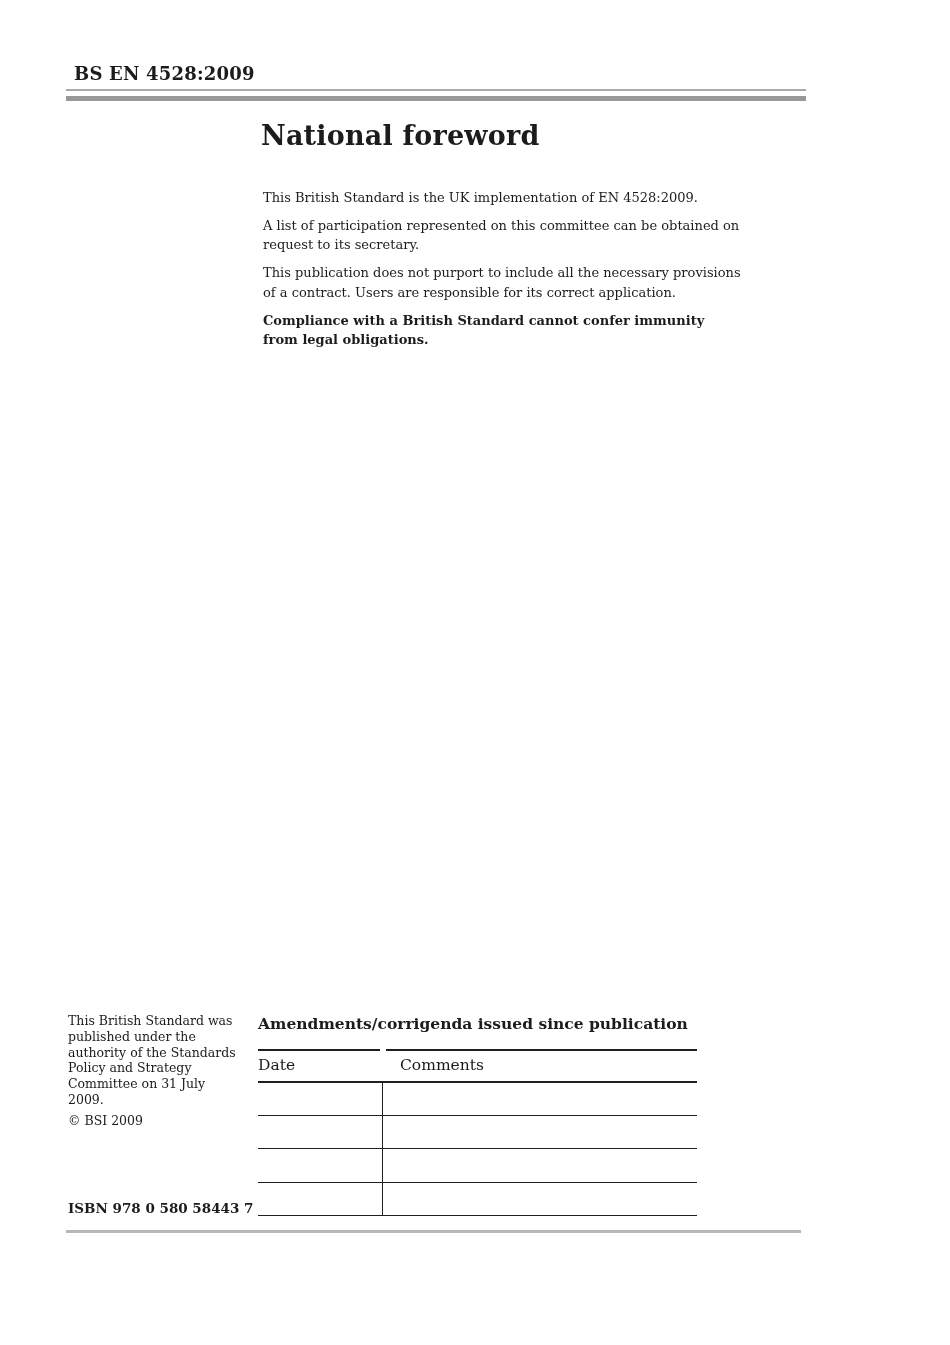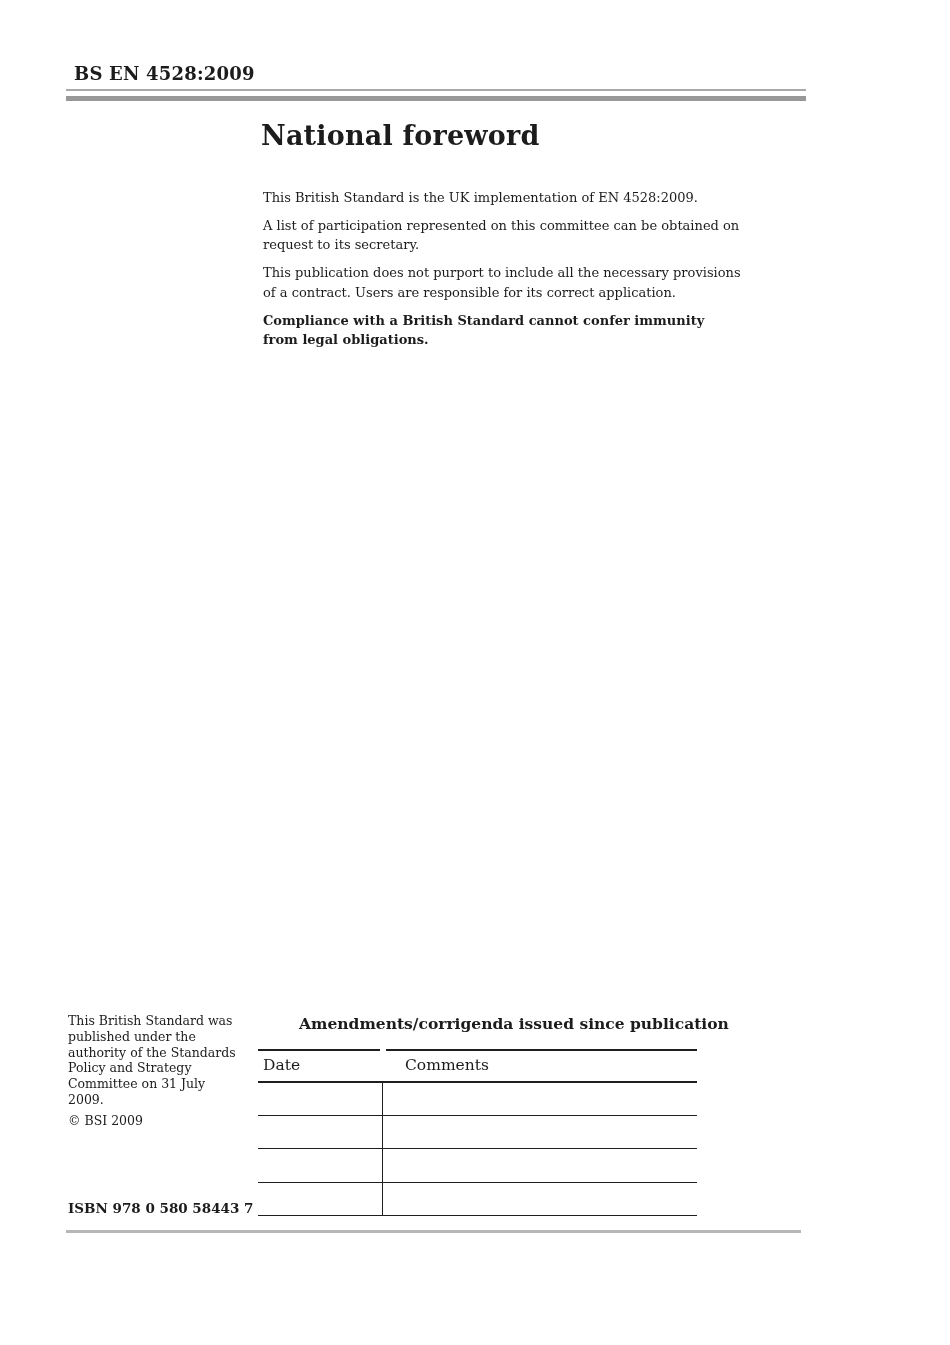--- a/index.html
+++ b/index.html
@@ -76,21 +76,20 @@
     font-size: 13.5px;
     font-weight: bold;
   }
 
   
   .amend-heading {
     position: absolute;
     left: 258px; top: 1014px;
     font-size: 15.5px;
     font-weight: bold;
-    margin-left: 41px;
   }
   .amend-table {
     position: absolute;
     left: 258px; top: 1049px;
     width: 439px; height: 167px;
   }
   .amend-table .hline {
     position: absolute;
     height: 1.6px;
     background: #1f1f1f;
@@ -98,21 +97,21 @@
   .top-seg1 { left: 0; top: 0; width: 122px; }
   .top-seg2 { left: 128px; top: 0; width: 311px; }
   .head-underline { left: 0; top: 32px; width: 439px; }
   .amend-head-row {
     position: absolute;
     left: 0; top: 7px;
     width: 439px; height: 25px;
     display: flex;
   }
   .amend-head-row .hcell { font-size: 15.5px; }
-  .hcell.date { margin-left: 5px; width: 130px; }
+  .hcell.date { width: 130px; }
   .hcell.comments { margin-left: 12px; }
   .amend-rows {
     position: absolute;
     left: 0; top: 33.6px;
     width: 439px;
   }
   .amend-row {
     display: flex;
     height: 33.35px;
     border-bottom: 1.6px solid #1f1f1f;

